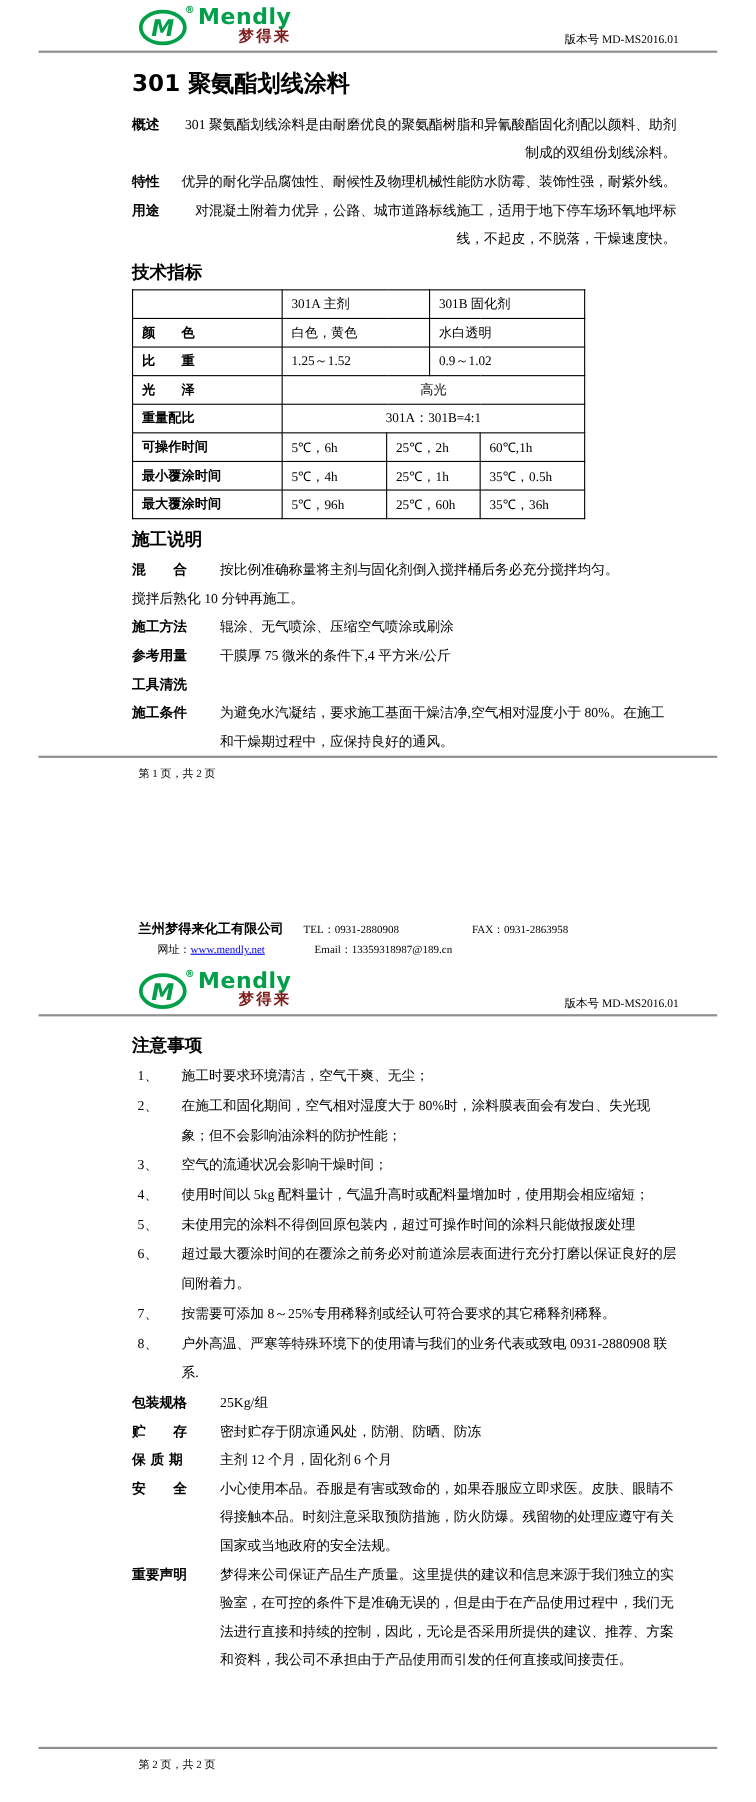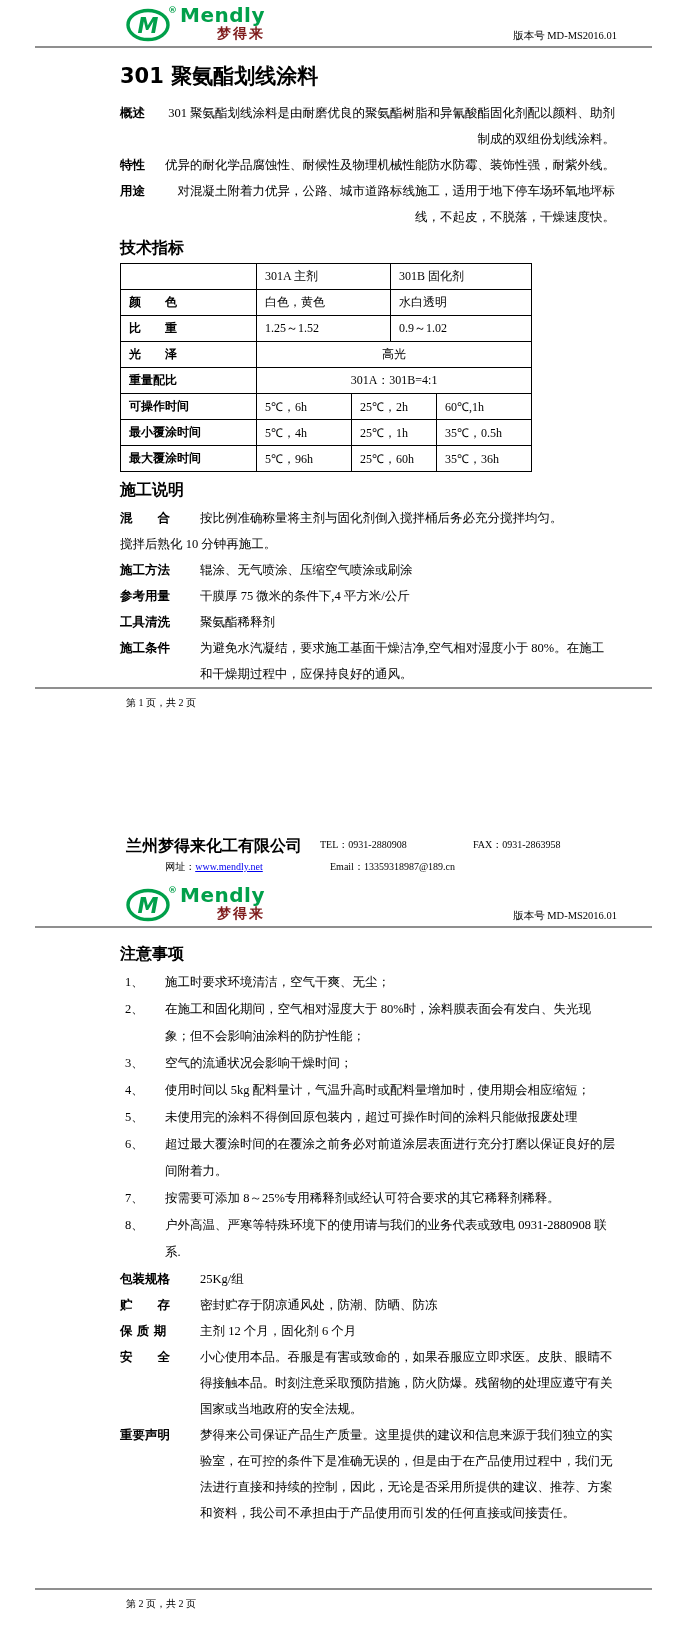--- a/index.html
+++ b/index.html
@@ -43,21 +43,21 @@
   
   .nrow { display:flex; line-height:27px; }
   .nrow .num { flex:0 0 40px; padding-left:5px; }
   .nrow .txt { flex:1; }
 
   
   .ftr { margin-top:auto; }
   .ftr-body { display:flex; align-items:flex-start; padding:4px 28px 6px 126px; font-size:10px;flex-direction:column; }
   .ftr-page { flex:0 0 140px; padding-top:3px; }
   .ftr-info { display:grid; grid-template-columns:auto auto auto; column-gap:18px; row-gap:1px; }
-  .ftr-company { font-family:"DejaVu Sans", sans-serif; font-weight:bold; font-size:16px; }
+  .ftr-company { font-family:"DejaVu Sans", sans-serif; font-weight:bold; font-size:12px; }
   .ftr-cell { padding-top:2px; }
   .ftr-web { text-align:center; }
   .link { color:#0000EE; text-decoration:underline; cursor:pointer; }
   .ftr-email { padding-left:10px; }
 
   .mark-r { font-family:"DejaVu Sans", sans-serif; font-size:9px; color:#00A04A; font-weight:bold; margin-left:-4px; }
 </style>
 </head>
 <body>
 
@@ -161,21 +161,20 @@
     <div class="crow">
       <span class="lbl">施工方法</span>
       <span class="txt">辊涂、无气喷涂、压缩空气喷涂或刷涂</span>
     </div>
     <div class="crow">
       <span class="lbl">参考用量</span>
       <span class="txt">干膜厚 75 微米的条件下,4 平方米/公斤</span>
     </div>
     <div class="crow">
       <span class="lbl">工具清洗</span>
-      <span class="txt">聚氨酯稀释剂</span>
     </div>
     <div class="crow">
       <span class="lbl">施工条件</span>
       <span class="txt">为避免水汽凝结，要求施工基面干燥洁净,空气相对湿度小于 80%。在施工和干燥期过程中，应保持良好的通风。</span>
     </div>
   </div>
 
   <div class="ftr">
     <div class="rule"></div>
     <div class="ftr-body">

